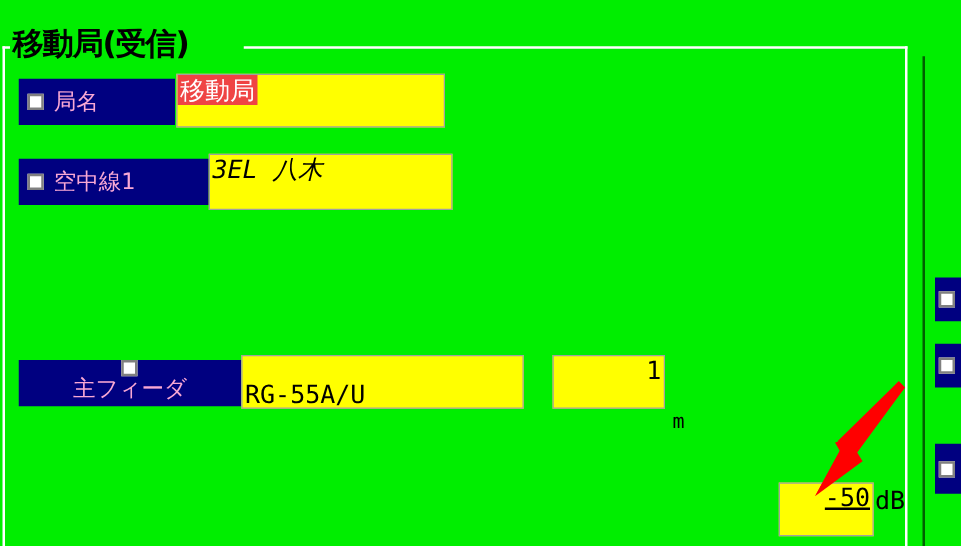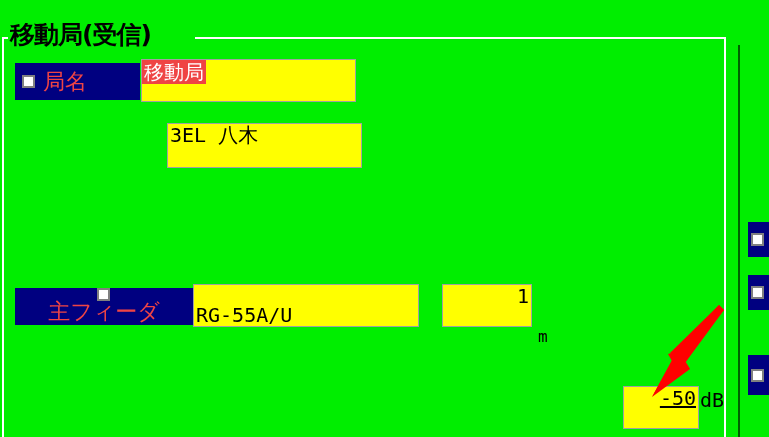--- a/index.html
+++ b/index.html
@@ -74,22 +74,22 @@
     width: 13px;
     height: 13px;
     background: #ffffff;
     border: 2px solid #808080;
     box-sizing: border-box;
     flex: 0 0 auto;
     margin-left: 7px;
     margin-right: 8px;
   }
   .label-text {
-    color: #ef4444;
-    font-size: 22px;
+    color: #f9a8d4;
+    font-size: 18px;
     line-height: 21px;
     white-space: nowrap;
     letter-spacing: 0px;
     font-family: "DejaVu Sans", "Liberation Sans", sans-serif;
   }
 
   
   .field {
     position: absolute;
     background: #ffff00;
@@ -174,21 +174,25 @@
   <div class="group-title">移動局(受信)</div>
 
   <div class="label-plate" style="left:15px; top:40px; width:125px; height:37px;">
     <span class="checkbox"></span>
     <span class="label-text">局名</span>
   </div>
   <div class="field" style="left:141px; top:36px; width:215px; height:43px;">
     <span class="field-text selected">移動局</span>
   </div>
 
-  <div class="field" style="left:167px; top:100px; width:195px; height:45px;">
+  <div class="label-plate" style="left:15px; top:104px; width:152px; height:37px;">
+    <span class="checkbox"></span>
+    <span class="label-text">空中線1</span>
+  </div>
+  <div class="field" style="left:167px; top:100px; width:195px; height:45px;font-style:italic;">
     <span class="field-text">3EL 八木</span>
   </div>
 
   <div class="label-plate" style="left:15px; top:265px; width:178px; height:37px;flex-direction:column;">
     <span class="checkbox"></span>
     <span class="label-text">主フィーダ</span>
   </div>
   <div class="field" style="left:193px; top:261px; width:226px; height:43px;align-items:flex-end;">
     <span class="field-text">RG-55A/U</span>
   </div>

